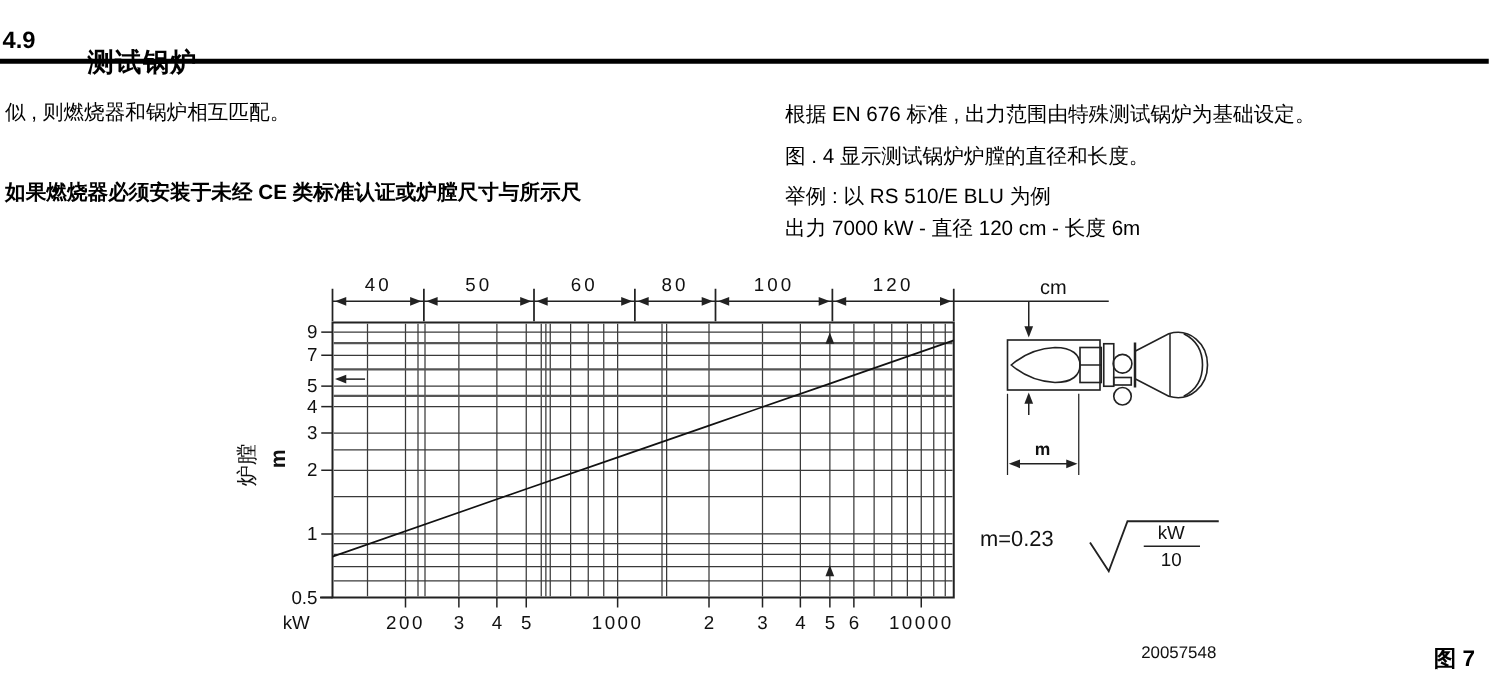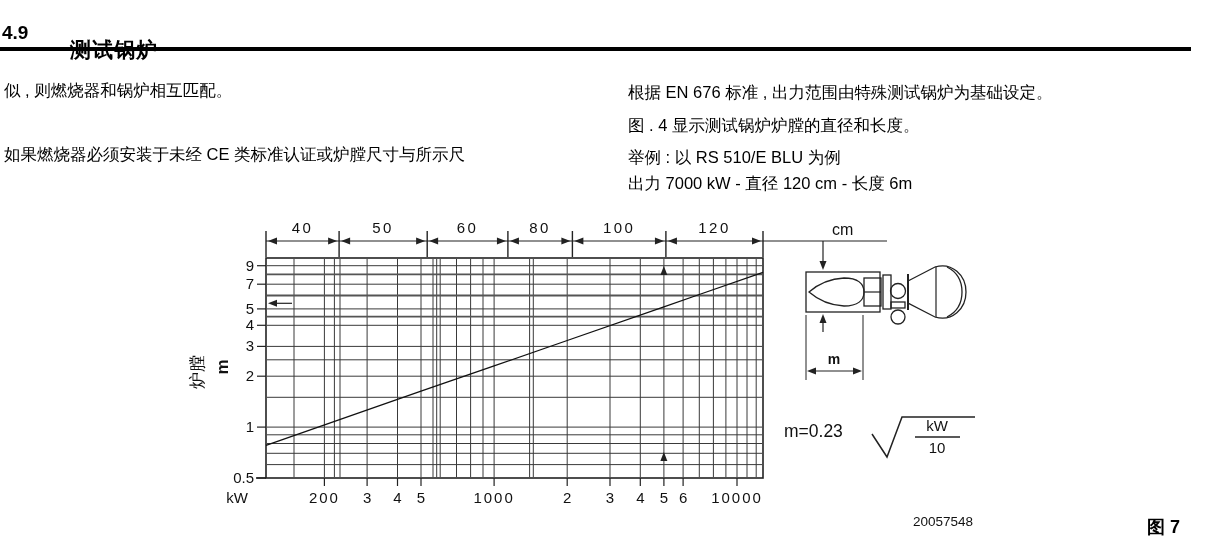--- a/index.html
+++ b/index.html
@@ -9,21 +9,21 @@
     -webkit-font-smoothing:antialiased;
   }
   .abs{position:absolute;}
   .hdr-num{left:2px;top:22px;font-size:19px;font-weight:bold;}
   .hdr-title{left:70px;top:36px;font-size:21px;font-weight:bold;letter-spacing:1px;}
   .hdr-rule{left:0;top:47px;width:1191px;height:4px;background:#000;}
   .body-text{font-size:16.5px;line-height:28px;white-space:nowrap;}
   .col-left{left:4px;}
   .col-right{left:628px;}
   .p1{top:76px;}
-  .p2{top:140px;}
+  .p2{top:140px;font-weight:bold;}
   .r1{top:78px;}
   .r2{top:111px;}
   .r3{top:143px;font-weight:normal;}
   .r4{top:169px;}
   .fig-caption{left:1147px;top:515px;font-size:18px;font-weight:bold;}
   svg text{font-family:"Liberation Sans", sans-serif;}
 </style>
 </head>
 <body>
 

